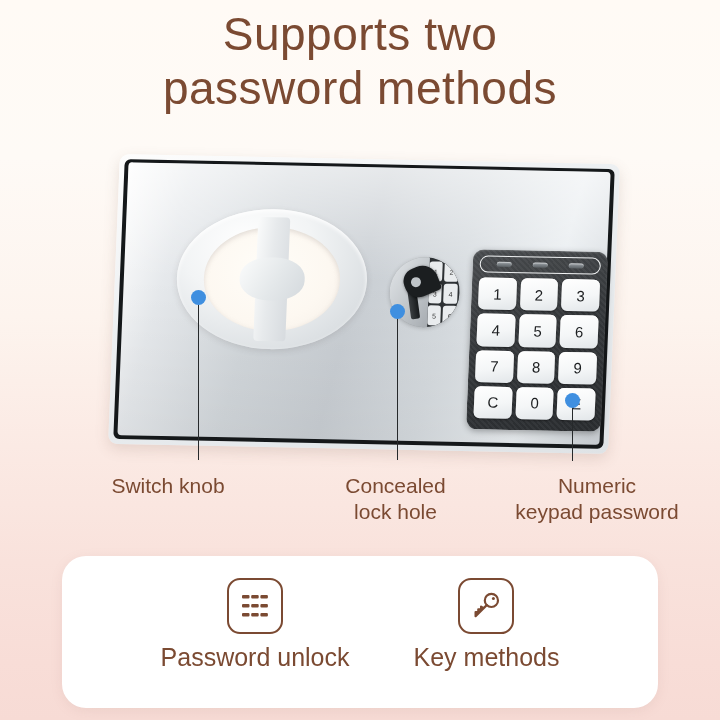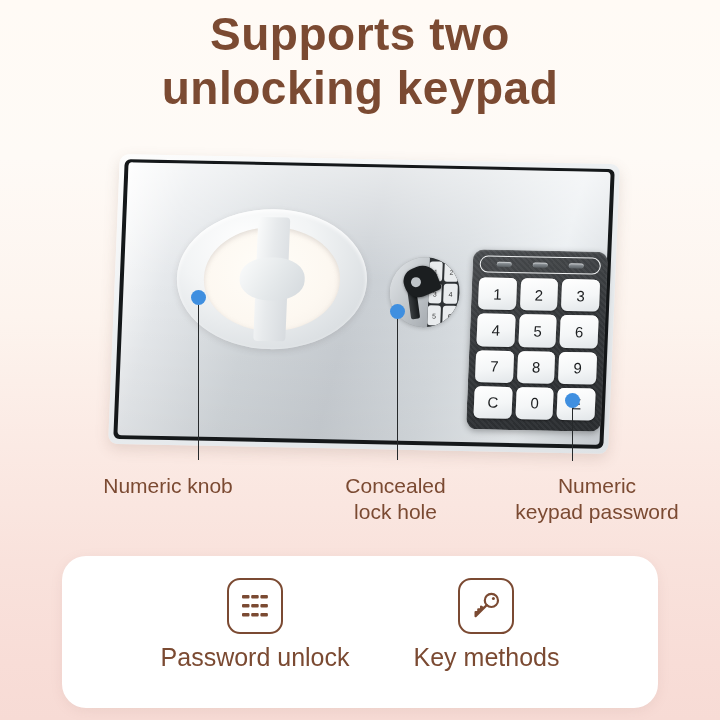--- a/index.html
+++ b/index.html
@@ -27,21 +27,21 @@
 
   
   #title{
     position:absolute;
     left:0; top:8px;
     width:720px;
     text-align:center;
     color:#7b4a32;
     font-size:46px;
     line-height:1.17;
-    font-weight:700;
+    font-weight:400;
     letter-spacing:0.5px;
   }
   #title .line{ display:block; white-space:nowrap; }
 
   
   #device{
     position:absolute;
     left:96px; top:140px;
     width:528px; height:320px;
   }
@@ -287,21 +287,21 @@
     white-space:nowrap;
   }
 </style>
 </head>
 <body>
 
 <div id="stage">
 
   <h1 id="title">
     <span class="line">Supports two</span>
-    <span class="line">unlocking keypad</span>
+    <span class="line">password methods</span>
   </h1>
 
   <div id="device">
     <div class="panel-wrap">
       <div class="panel-rim"></div>
       <div class="panel-dark"></div>
       <div class="panel-face"></div>
 
       <div id="knob">
         <div class="knob-plate"></div>
@@ -351,21 +351,21 @@
     <div class="dot" style="left:95px;  top:150px;"></div>
     <div class="lead" style="left:102px; top:162px; height:158px;"></div>
 
     <div class="dot" style="left:294px; top:164px;"></div>
     <div class="lead" style="left:301px; top:176px; height:144px;"></div>
 
     <div class="dot" style="left:469px; top:253px;"></div>
     <div class="lead" style="left:476px; top:265px; height:56px;"></div>
   </div>
 
-  <div class="callout-label" style="left:88px;  top:473px; width:160px;">Numeric knob</div>
+  <div class="callout-label" style="left:88px;  top:473px; width:160px;">Switch knob</div>
 
   <div class="callout-label" style="left:318px; top:473px; width:155px;">Concealed
 lock hole</div>
 
   <div class="callout-label" style="left:497px; top:473px; width:200px;">Numeric
 keypad password</div>
 
   <div id="card">
 
     <div class="feature">

